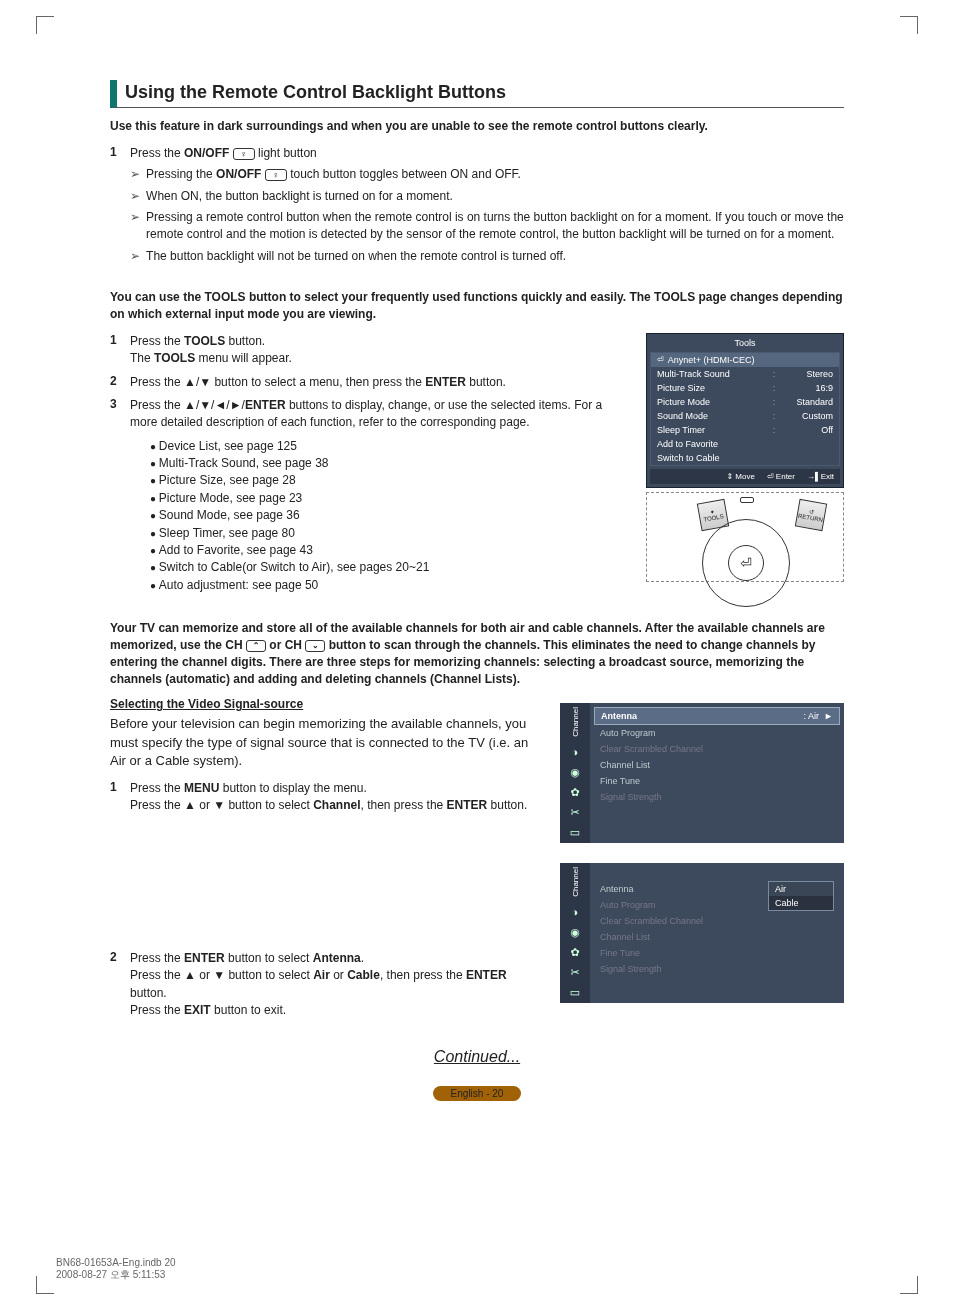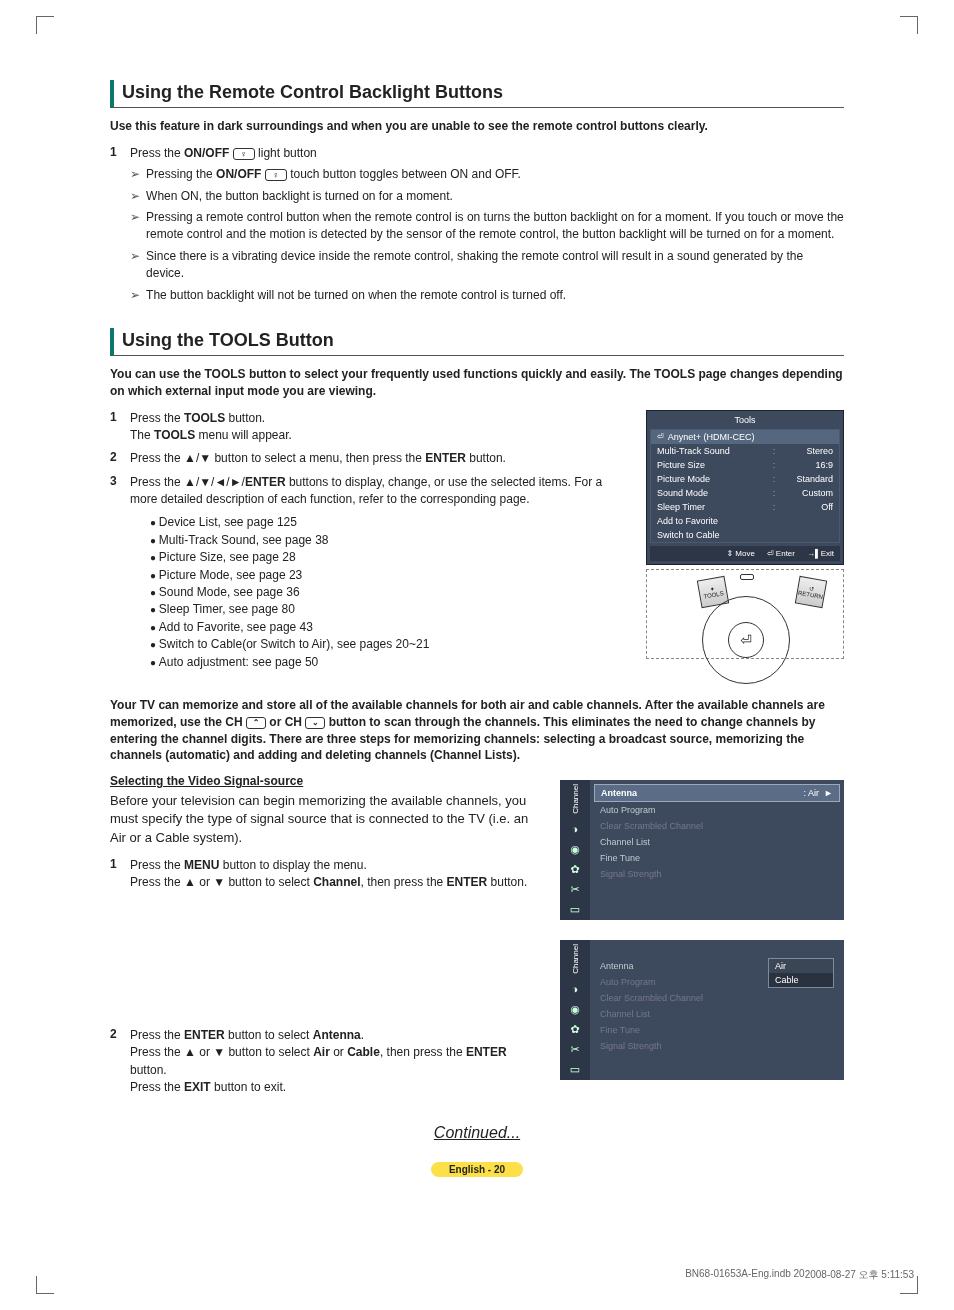--- a/index.html
+++ b/index.html
@@ -16,21 +16,21 @@
   .crop { position: absolute; width: 18px; height: 18px; }
   .crop.tl { top: 16px; left: 36px; border-left: 1px solid #666; border-top: 1px solid #666; }
   .crop.tr { top: 16px; right: 36px; border-right: 1px solid #666; border-top: 1px solid #666; }
   .crop.bl { bottom: 16px; left: 36px; border-left: 1px solid #666; border-bottom: 1px solid #666; }
   .crop.br { bottom: 16px; right: 36px; border-right: 1px solid #666; border-bottom: 1px solid #666; }
 
   .content { padding: 30px 60px 0 60px; }
 
   .section { margin-bottom: 20px; }
   .section-title {
-    border-left: 4px solid #0f766e;
+    border-left: 7px solid #0f766e;
     border-bottom: 1px solid #555;
     padding: 2px 0 4px 8px;
     font-size: 18px;
     font-weight: bold;
     margin-bottom: 10px;
   }
   .intro-bold { font-weight: bold; font-size: 12px; margin-bottom: 10px; line-height: 1.4; }
   .intro { font-size: 13px; margin-bottom: 10px; line-height: 1.4; }
 
   .step { display: flex; margin-bottom: 6px; }
@@ -177,36 +177,37 @@
   .osd .dd-box .dd-item.sel { color: #fff; background: #3a4656; }
 
   .continued { text-align: center; font-style: italic; text-decoration: underline; font-size: 16px; margin-top: 22px; }
 
   .page-foot {
     text-align: center;
     margin-top: 8px;
   }
   .page-foot .pill {
     display: inline-block;
-    background: #fde047;
+    background: #a16207;
     border-radius: 10px;
     padding: 2px 18px;
     font-size: 10px;
-    font-weight: bold;
+    font-weight: normal;
   }
 
   .doc-info {
     position: absolute;
     bottom: 28px;
     left: 56px;
     right: 40px;
     display: flex;
-    justify-content: flex-end;
+    justify-content: center;
     font-size: 10px;
     color: #666;
+    flex-direction: column;
   }
   strong { font-weight: bold; }
 </style>
 </head>
 <body>
 
 <div class="crop tl"></div>
 <div class="crop tr"></div>
 <div class="crop bl"></div>
 <div class="crop br"></div>
@@ -226,32 +227,28 @@
           <li>
               <span><span>Pressing the </span><strong>ON/OFF</strong> <span class="icon-light">♀</span> <span> touch button toggles between ON and OFF.</span></span>
             </li>
           <li>
               <span>When ON, the button backlight is turned on for a moment.</span>
             </li>
           <li>
               <span>Pressing a remote control button when the remote control is on turns the button backlight on for a moment. If you touch or move the remote control and the motion is detected by the sensor of the remote control, the button backlight will be turned on for a moment.</span>
             </li>
           <li>
-              <span>Since there is a vibrating device inside the remote control, shaking the remote control will result in a sound generated by the device.</span>
-            </li>
-          <li>
               <span>The button backlight will not be turned on when the remote control is turned off.</span>
             </li>
         </ul>
       </div>
     </div>
   </div>
 
   <div class="section">
-    <div class="section-title">Using the TOOLS Button</div>
     <p class="intro-bold">You can use the TOOLS button to select your frequently used functions quickly and easily. The TOOLS page changes depending on which external input mode you are viewing.</p>
 
     <div class="flex-row">
       <div class="left-col">
         <div class="step">
           <div class="num">1</div>
           <div class="body">
             <span>Press the </span><strong>TOOLS</strong><span> button.</span><br>
             <span>The </span><strong>TOOLS</strong><span> menu will appear.</span>
           </div>

